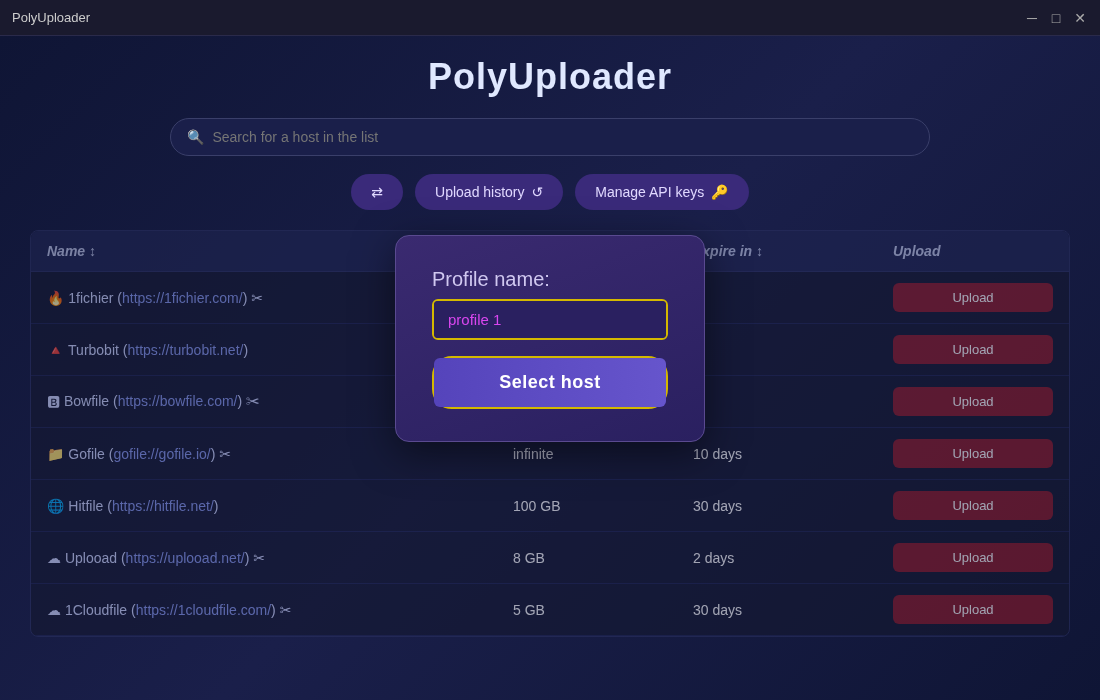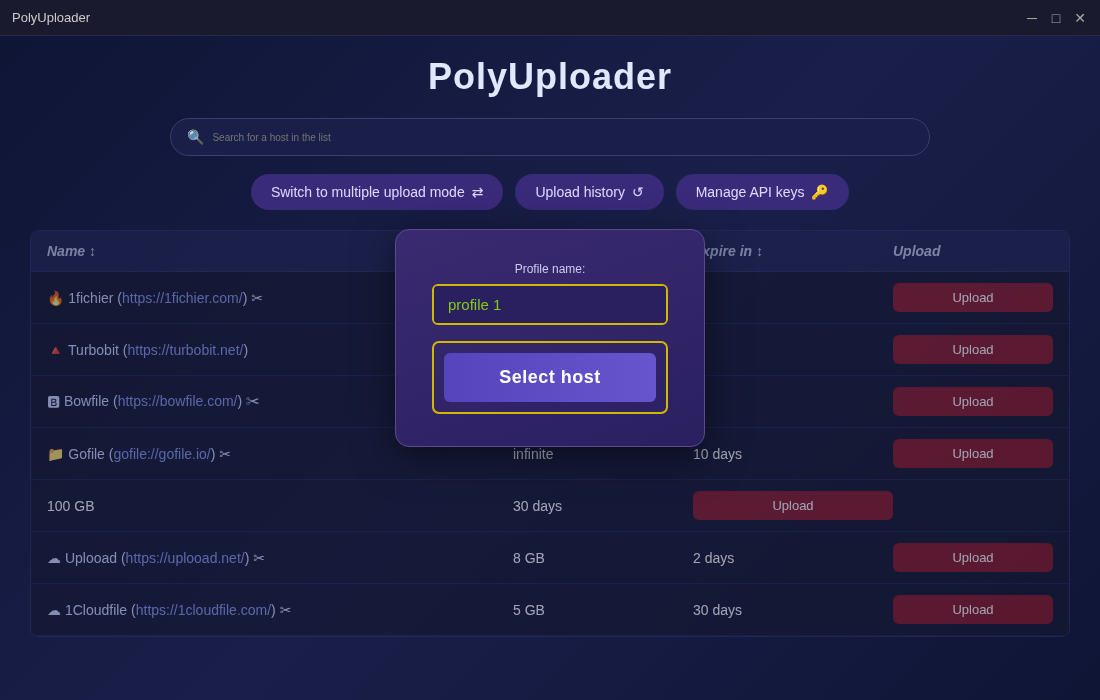--- a/index.html
+++ b/index.html
@@ -77,21 +77,21 @@
       display: flex;
       align-items: center;
       padding: 0 16px;
       gap: 8px;
     }
     .search-bar input {
       background: none;
       border: none;
       outline: none;
       color: #ec4899;
-      font-size: 10px;
+      font-size: 14px;
       width: 100%;
     }
     .search-icon { color: #7788aa; font-size: 14px; }
 
     
     .toolbar {
       display: flex;
       justify-content: center;
       gap: 12px;
       margin-bottom: 20px;
@@ -167,45 +167,45 @@
       border-radius: 14px;
       padding: 32px 36px;
       width: 310px;
       pointer-events: all;
       position: relative;
       top: -30px;
       left: 0;
       box-shadow: 0 10px 40px rgba(0,0,0,0.5);
     }
     .modal-title {
-      text-align: center;
-      font-size: 12px;
+      text-align: left;
+      font-size: 20px;
       color: #d0c8f0;
       margin-bottom: 8px;
       font-weight: 500;
     }
     .modal-input-wrapper {
       border: 2px solid #d4b800;
       border-radius: 6px;
       margin-bottom: 16px;
     }
     .modal-input {
       width: 100%;
       background: #2a2060;
       border: none;
       border-radius: 4px;
-      color: #84cc16;
+      color: #d946ef;
       font-size: 15px;
       padding: 10px 14px;
       outline: none;
     }
     .select-host-btn-wrapper {
       border: 2px solid #d4b800;
-      border-radius: 7px;
-      padding: 10px;
+      border-radius: 20px;
+      padding: 0;
     }
     .select-host-btn {
       width: 100%;
       background: linear-gradient(90deg, #5544bb 0%, #6655cc 100%);
       border: none;
       border-radius: 6px;
       color: #fff;
       font-size: 18px;
       font-weight: 600;
       padding: 14px 0;
@@ -231,21 +231,20 @@
 
   <div class="search-bar-wrapper">
     <div class="search-bar">
       <span class="search-icon">🔍</span>
       <input type="text" placeholder="Search for a host in the list" style="">
     </div>
   </div>
 
   <div class="toolbar">
     <button class="toolbar-btn">
-      <span>Switch to multiple upload mode</span>
       <span>⇄</span>
     </button>
     <button class="toolbar-btn">
       <span>Upload history</span>
       <span>↺</span>
     </button>
     <button class="toolbar-btn">
       <span>Manage API keys</span>
       <span>🔑</span>
     </button>
@@ -277,20 +276,21 @@
       <span class="expire-cell"></span>
       <button class="upload-btn">Upload</button>
     </div>
     <div class="table-row">
       <span class="host-name">📁 Gofile (<a href="#">gofile://gofile.io/</a>) ✂</span>
       <span class="size-cell">infinite</span>
       <span class="expire-cell">10 days</span>
       <button class="upload-btn">Upload</button>
     </div>
     <div class="table-row">
+      <span class="host-name">🌐 Hitfile (<a href="#">https://hitfile.net/</a>)</span>
       <span class="size-cell">100 GB</span>
       <span class="expire-cell">30 days</span>
       <button class="upload-btn">Upload</button>
     </div>
     <div class="table-row">
       <span class="host-name">☁ Uplooad (<a href="#">https://uplooad.net/</a>) ✂</span>
       <span class="size-cell">8 GB</span>
       <span class="expire-cell">2 days</span>
       <button class="upload-btn">Upload</button>
     </div>

